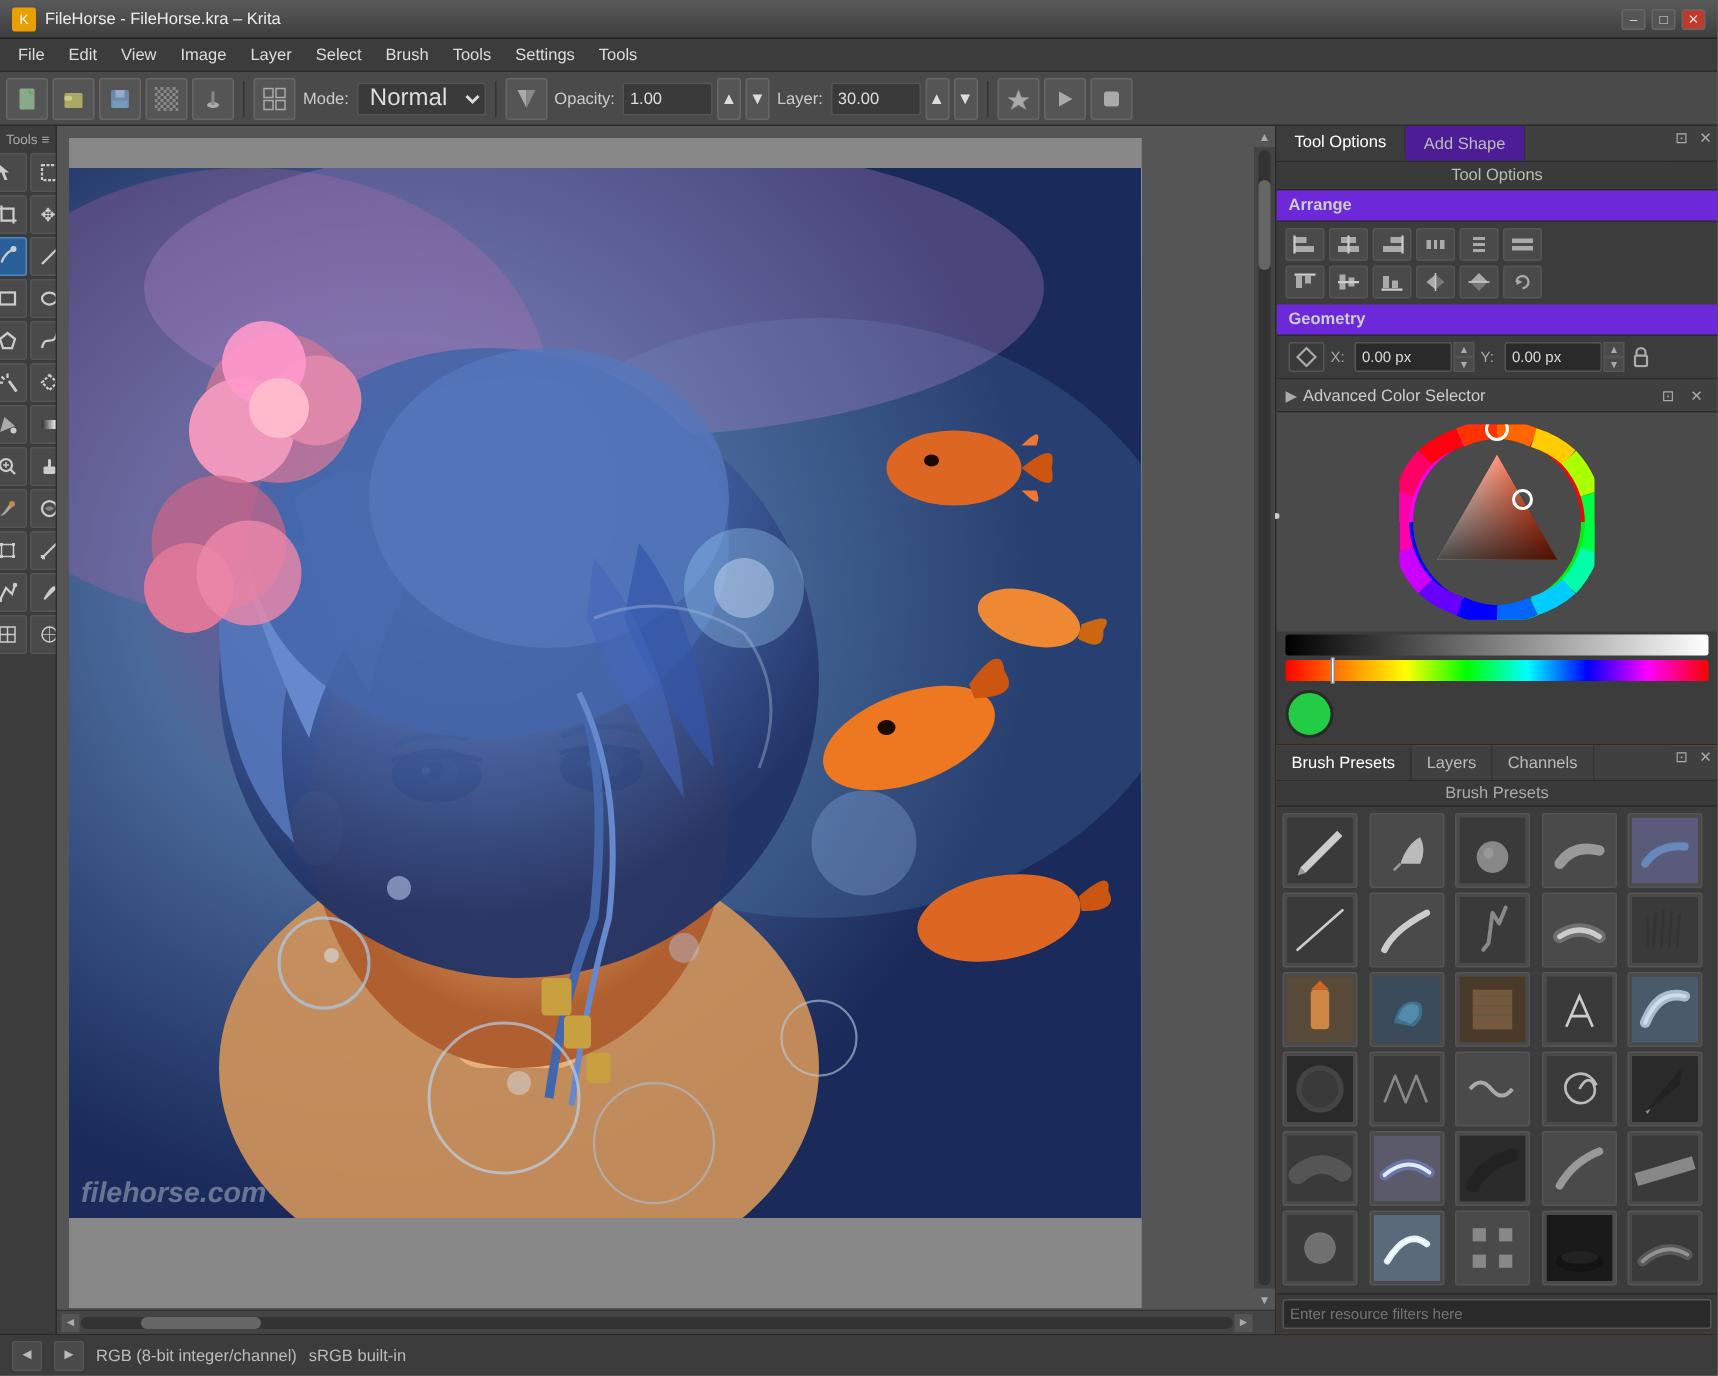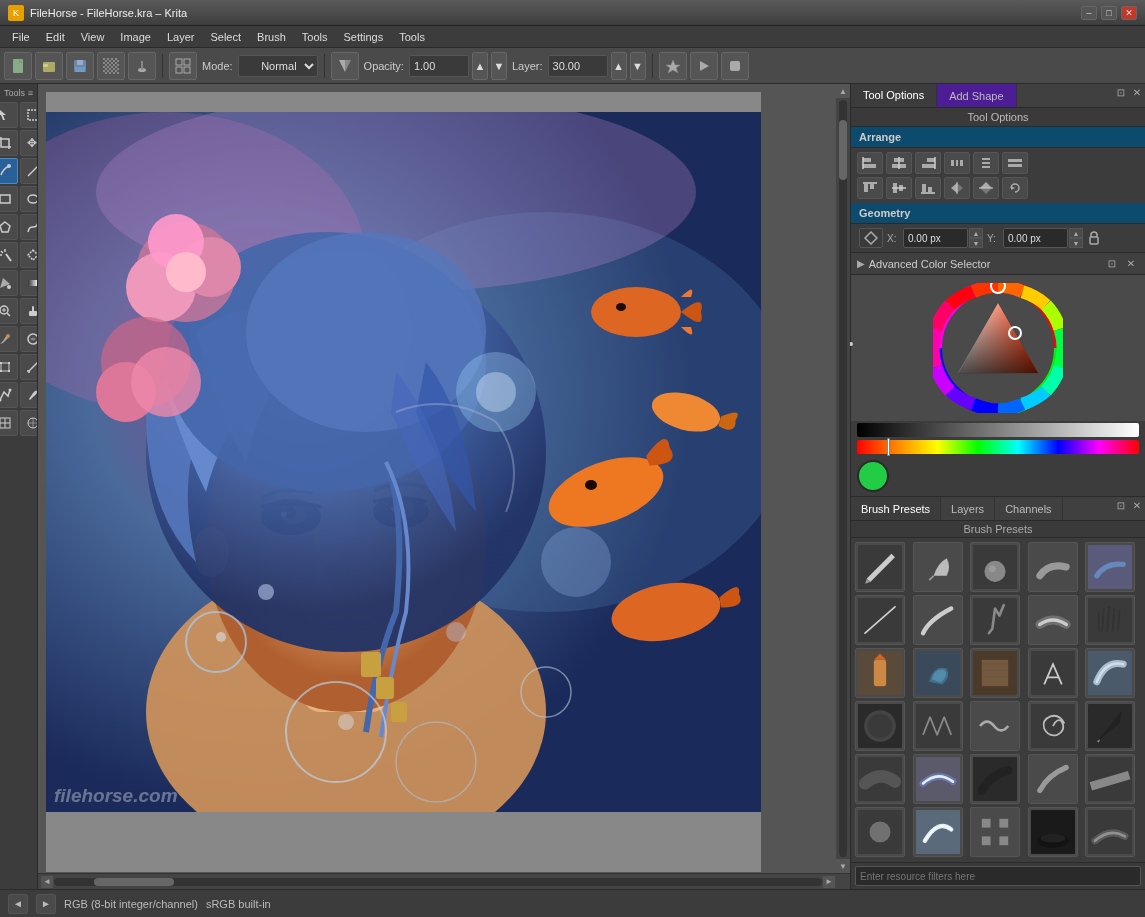--- a/index.html
+++ b/index.html
@@ -33,21 +33,21 @@
     }
     .toolbar-btn {
       width: 28px; height: 28px; background: #555; border: 1px solid #666;
       border-radius: 2px; display: flex; align-items: center; justify-content: center;
       cursor: pointer; font-size: 11px; color: #ddd;
     }
     .toolbar-sep { width: 1px; height: 24px; background: #333; margin: 0 3px; }
     .toolbar-label { font-size: 11px; color: #ccc; margin: 0 2px; }
     .toolbar-combo {
       height: 22px; background: #3a3a3a; border: 1px solid #555;
-      color: #ddd; font-size: 11px; padding: 0 4px; min-width: 80px; border-radius: 2px; text-align: right;
+      color: #ddd; font-size: 16px; padding: 0 4px; min-width: 80px; border-radius: 2px;
     }
     .toolbar-spinbox {
       width: 60px; height: 22px; background: #3a3a3a; border: 1px solid #555;
       color: #ddd; font-size: 11px; padding: 0 4px; border-radius: 2px;
       display: flex; align-items: center;
     }
 
     
     #main-area {
       display: flex; flex-direction: row; width: 100%; height: calc(917px - 26px - 22px - 36px - 28px);
@@ -133,21 +133,21 @@
       display: flex; align-items: center; border-right: 1px solid #333;
       background: #4c1d95;
     }
     .panel-tab.active { background: #3c3c3c; color: #fff; border-bottom: 2px solid #3c3c3c; }
     .panel-icon-btn {
       width: 16px; height: 16px; display: flex; align-items: center; justify-content: center;
       font-size: 10px; color: #aaa; cursor: pointer; background: transparent;
     }
     .section-title {
       font-size: 11px; color: #ccc; padding: 4px 8px; font-weight: bold;
-      background: #0c4a6e; border-bottom: 1px solid #2a2a2a;
+      background: #6d28d9; border-bottom: 1px solid #2a2a2a;
     }
     .arrange-btn {
       width: 26px; height: 22px; background: #4a4a4a; border: 1px solid #555;
       border-radius: 2px; display: flex; align-items: center; justify-content: center;
       cursor: pointer; font-size: 9px; color: #ccc;
     }
     .geometry-row {
       display: flex; align-items: center; padding: 4px 8px; gap: 4px;
     }
     .geom-input {

